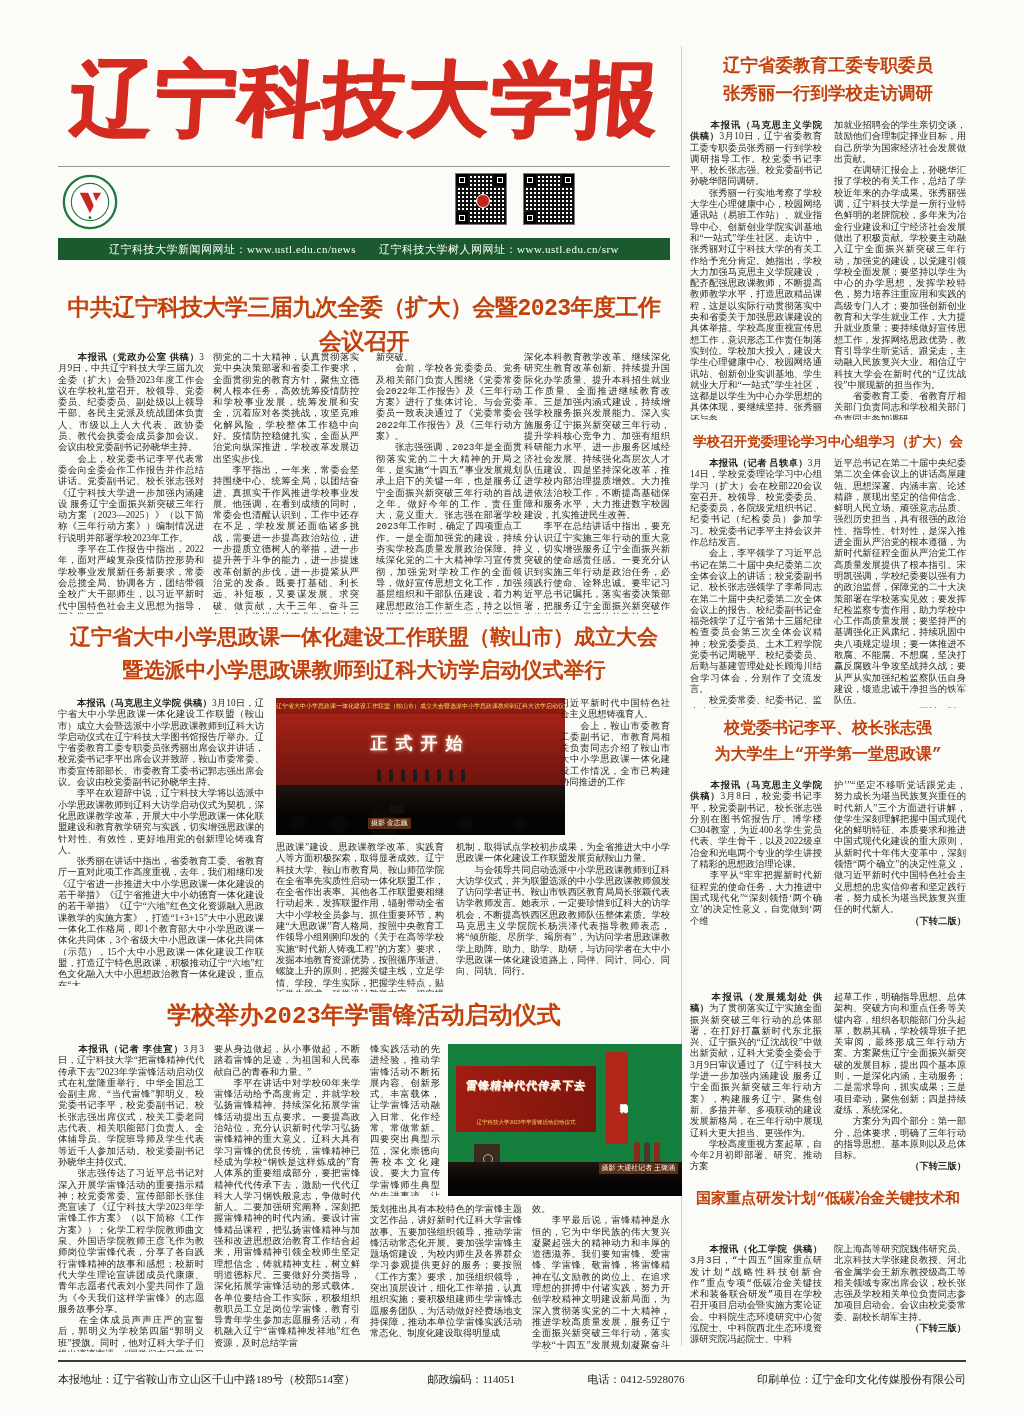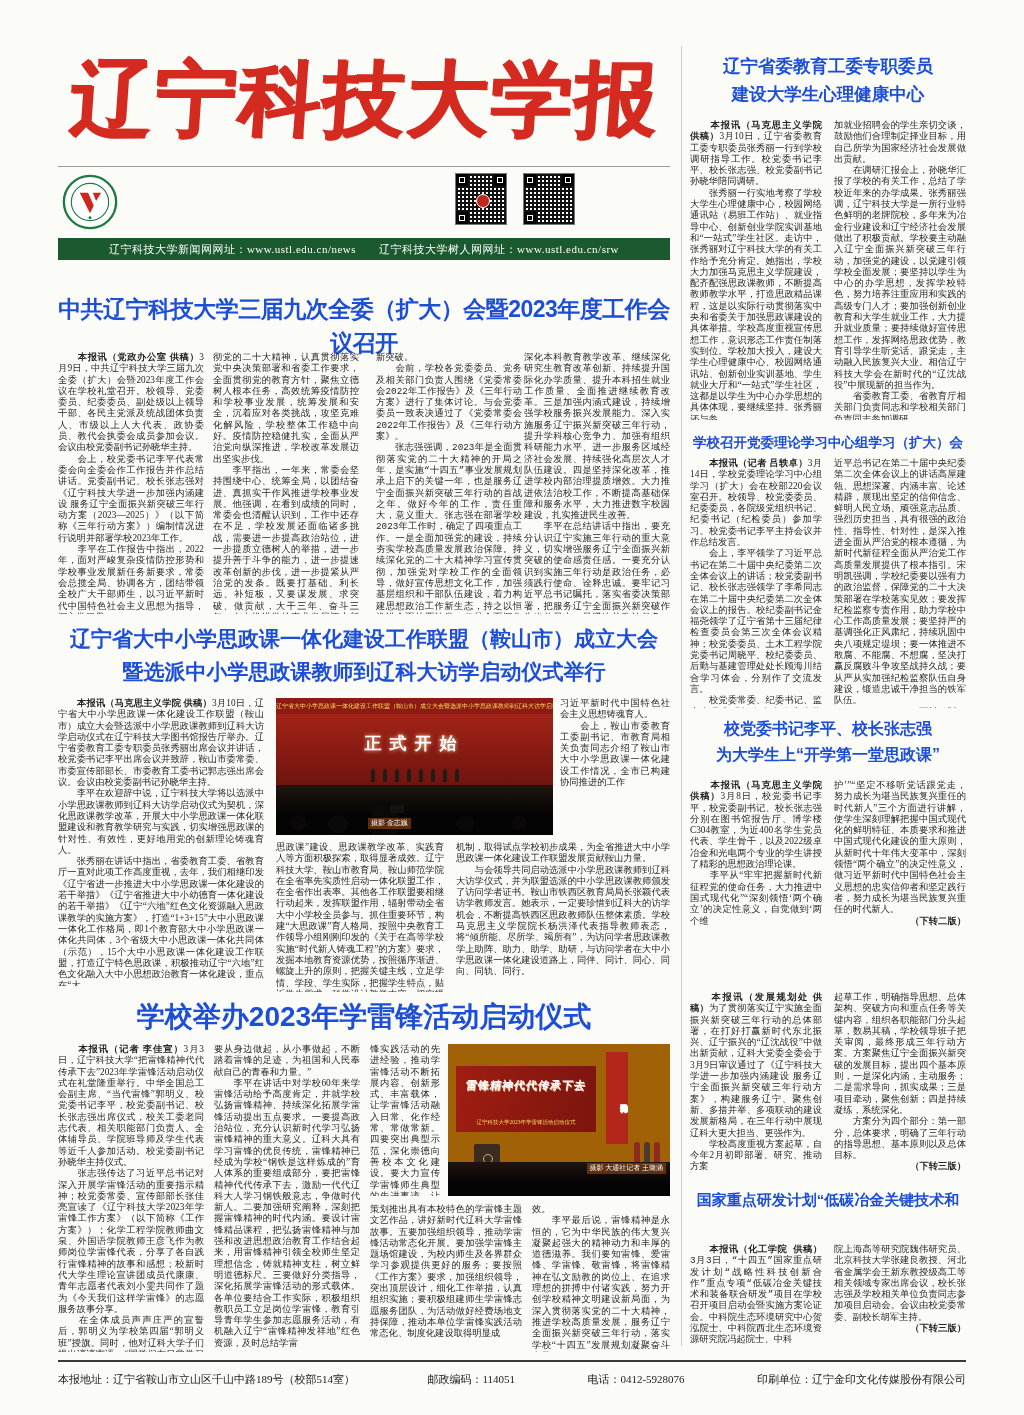--- a/index.html
+++ b/index.html
@@ -6,37 +6,37 @@
   #page{position:relative;width:1024px;height:1415px;margin:0 auto;background:#fbfbf7;
         font-family:"Liberation Serif","DejaVu Serif",serif;color:#1c1c1c;overflow:hidden;}
   .abs{position:absolute;}
   
   .mast-title{font-weight:900;color:#d42a1f;font-size:82px;line-height:112px;text-align:center;
               letter-spacing:2px;transform:skewX(-4deg);text-shadow:2px 1px 0 #d42a1f;}
   .rule{background:#9a9a94;}
   .info-line{font-size:12px;line-height:21px;color:#222;}
   .greenbar{background:#1a5a2e;color:#fff;font-size:11px;line-height:22px;text-align:center;letter-spacing:.5px;}
   
-  .hl{font-weight:700;color:#1d4ed8;text-align:center;font-family:Liberation Sans, sans-serif;}
+  .hl{font-weight:700;color:#c2410c;text-align:center;font-family:Liberation Mono, monospace;}
   
   .col{position:absolute;overflow:hidden;font-size:9.3px;line-height:11.3px;text-align:justify;color:#262626;}
   .flow{white-space:pre-line;}
   .lead{font-weight:700;}
   .jump{font-weight:700;text-align:right;}
   .vdiv{background:#cfcfc7;width:1px;}
   
   .qr{position:absolute;width:52px;height:52px;box-sizing:border-box;border:1px solid #777;
       background:repeating-linear-gradient(90deg,#111 0 2px,transparent 2px 4px),
                  repeating-linear-gradient(0deg,#111 0 2px,#fff 2px 4px);}
   .qr i{position:absolute;width:12px;height:12px;border:3px solid #000;background:#fff;box-sizing:border-box;}
   .qr i::after{content:"";position:absolute;inset:1px;background:#000;}
   .qr .tl{top:0;left:0}.qr .tr{top:0;right:0}.qr .bl{bottom:0;left:0}
   .qlogo{position:absolute;left:20px;top:20px;width:12px;height:12px;background:#c2261c;border-radius:50%;border:1px solid #fff;}
   
-  .photo{position:absolute;overflow:hidden;background:#a16207;}
+  .photo{position:absolute;overflow:hidden;background:#15803d;padding-left:12px;}
   .ph-banner{position:absolute;left:0;right:0;top:0;height:16px;background:#8d1b12;color:#ffd862;
              font-size:6px;line-height:16px;white-space:nowrap;overflow:hidden;text-align:center;}
   .ph-screen1{position:absolute;left:0;right:0;top:16px;height:72px;
               background:linear-gradient(#a42318,#6e140e);}
   .ph-big{position:absolute;left:0;right:0;top:18px;color:#fff;font-weight:700;font-size:17px;
           letter-spacing:8px;text-align:center;text-shadow:0 0 4px #ffd4a0;}
   .figrow{position:absolute;left:0;right:0;bottom:2px;height:16px;text-align:center;}
   .figrow i{display:inline-block;width:4px;height:13px;background:#241a16;margin:0 4px;border-radius:2px 2px 0 0;}
   .ph-floor{position:absolute;left:0;right:0;bottom:0;height:50px;background:linear-gradient(#201510,#050404 60%);}
   .head{position:absolute;background:#0a0808;border-radius:50%;}
@@ -89,21 +89,21 @@
       <i class="tr"></i>
       <i class="bl"></i>
   </div>
 
   <div class="abs greenbar" style="left:58px;top:238px;width:612px;height:22px;">辽宁科技大学新闻网网址：www.ustl.edu.cn/news　　辽宁科技大学树人网网址：www.ustl.edu.cn/srw</div>
 
   <div class="abs vdiv" style="left:681px;top:46px;height:1300px;"></div>
 
   <div class="abs hl" style="left:690px;top:52px;width:276px;font-size:17.5px;line-height:28px;">
     <div>辽宁省委教育工委专职委员</div>
-    <div>建设大学生心理健康中心</div>
+    <div>张秀丽一行到学校走访调研</div>
   </div>
   <div class="col" style="left:690px;top:120px;width:132px;height:300px;">
     <span class="lead">　　本报讯（马克思主义学院 供稿）</span><span class="flow">3月10日，辽宁省委教育工委专职委员张秀丽一行到学校调研指导工作。校党委书记李平、校长张志强、校党委副书记孙晓华陪同调研。
 　　张秀丽一行实地考察了学校大学生心理健康中心，校园网络通讯站（易班工作站）、就业指导中心、创新创业学院实训基地和“一站式”学生社区。走访中，张秀丽对辽宁科技大学的有关工作给予充分肯定。她指出，学校大力加强马克思主义学院建设，配齐配强思政课教师，不断提高教师教学水平，打造思政精品课程，这是以实际行动贯彻落实中央和省委关于加强思政课建设的具体举措。学校高度重视宣传思想工作，意识形态工作责任制落实到位。学校加大投入，建设大学生心理健康中心、校园网络通讯站、创新创业实训基地、学生就业大厅和“一站式”学生社区，这都是以学生为中心办学思想的具体体现，要继续坚持。张秀丽还与参</span>
   </div>
   <div class="col" style="left:834px;top:120px;width:132px;height:300px;">
     <span class="flow">加就业招聘会的学生亲切交谈，鼓励他们合理制定择业目标，用自己所学为国家经济社会发展做出贡献。
 　　在调研汇报会上，孙晓华汇报了学校的有关工作，总结了学校近年来的办学成果。张秀丽强调，辽宁科技大学是一所行业特色鲜明的老牌院校，多年来为冶金行业建设和辽宁经济社会发展做出了积极贡献。学校要主动融入辽宁全面振兴新突破三年行动，加强党的建设，以党建引领学校全面发展；要坚持以学生为中心的办学思想，发挥学校特色，努力培养注重应用和实践的高级专门人才；要加强创新创业教育和大学生就业工作，大力提升就业质量；要持续做好宣传思想工作，发挥网络思政优势，教育引导学生听党话、跟党走，主动融入民族复兴大业。相信辽宁科技大学会在新时代的“辽沈战役”中展现新的担当作为。
 　　省委教育工委、省教育厅相关部门负责同志和学校相关部门负责同志参加调研。</span>
   </div>
@@ -207,21 +207,21 @@
 　　会上，鞍山市委教育工委副书记、市教育局相关负责同志介绍了鞍山市大中小学思政课一体化建设工作情况，全市已构建协同推进的工作</span>
   </div>
   <div class="col" style="left:276px;top:842px;width:168px;height:150px;">
     <span class="flow">思政课”建设、思政课教学改革、实践育人等方面积极探索，取得显著成效。辽宁科技大学、鞍山市教育局、鞍山师范学院在全省率先实质性启动一体化联盟工作，在全省作出表率。其他各工作联盟要相继行动起来，发挥联盟作用，辐射带动全省大中小学校全员参与。抓住重要环节，构建“大思政课”育人格局。按照中央教育工作领导小组刚刚印发的《关于在高等学校实施“时代新人铸魂工程”的方案》要求，发掘本地教育资源优势，按照循序渐进、螺旋上升的原则，把握关键主线，立足学情、学段、学生实际，把握学生特点，贴近学生需求，科学设计教学内容，切实提高育人成效，以</span>
   </div>
   <div class="col" style="left:456px;top:842px;width:214px;height:150px;">
     <span class="flow">机制，取得试点学校初步成果，为全省推进大中小学思政课一体化建设工作联盟发展贡献鞍山力量。
 　　与会领导共同启动选派中小学思政课教师到辽科大访学仪式，并为联盟选派的中小学思政课教师颁发了访问学者证书。鞍山市铁西区教育局局长张颖代表访学教师发言。她表示，一定要珍惜到辽科大的访学机会，不断提高铁西区思政教师队伍整体素质。学校马克思主义学院院长杨洪泽代表指导教师表态，将“倾所能、尽所学、竭所有”，为访问学者思政课教学上助阵、助力、助学、助研，与访问学者在大中小学思政课一体化建设道路上，同伴、同计、同心、同向、同轨、同行。</span>
   </div>
 
-  <div class="abs hl" style="left:58px;top:1000px;width:612px;font-size:28px;line-height:34px;">学校举办2023年学雷锋活动启动仪式</div>
+  <div class="abs hl" style="left:58px;top:1000px;width:612px;font-size:24px;line-height:34px;">学校举办2023年学雷锋活动启动仪式</div>
 
   <div class="col" style="left:58px;top:1044px;width:146px;height:308px;">
     <span class="lead">　　本报讯（记者 李佳宣）</span><span class="flow">3月3日，辽宁科技大学“把雷锋精神代代传承下去”2023年学雷锋活动启动仪式在礼堂隆重举行。中华全国总工会副主席、“当代雷锋”郭明义、校党委书记李平，校党委副书记、校长张志强出席仪式，校关工委老同志代表、相关职能部门负责人、全体辅导员、学院班导师及学生代表等近千人参加活动。校党委副书记孙晓华主持仪式。
 　　张志强传达了习近平总书记对深入开展学雷锋活动的重要指示精神；校党委常委、宣传部部长张佳亮宣读了《辽宁科技大学2023年学雷锋工作方案》（以下简称《工作方案》）；化学工程学院教师曲文泉、外国语学院教师王彦飞作为教师岗位学雷锋代表，分享了各自践行雷锋精神的故事和感想；校新时代大学生理论宣讲团成员代康康、青年志愿者代表刘小雯共同作了题为《今天我们这样学雷锋》的志愿服务故事分享。
 　　在全体成员声声庄严的宣誓后，郭明义为学校第四届“郭明义班”授旗。同时，他对辽科大学子们提出谆谆寄语：“同学们在日常学习生活中，</span>
   </div>
   <div class="col" style="left:214px;top:1044px;width:146px;height:308px;">
     <span class="flow">要从身边做起，从小事做起，不断踏着雷锋的足迹，为祖国和人民奉献自己的青春和力量。”
 　　李平在讲话中对学校60年来学雷锋活动给予高度肯定，并就学校弘扬雷锋精神、持续深化拓展学雷锋活动提出五点要求。一要提高政治站位，充分认识新时代学习弘扬雷锋精神的重大意义。辽科大具有学习雷锋的优良传统，雷锋精神已经成为学校“钢铁是这样炼成的”育人体系的重要组成部分，要把雷锋精神代代传承下去，激励一代代辽科大人学习钢铁般意志，争做时代新人。二要加强研究阐释，深刻把握雷锋精神的时代内涵。要设计雷锋精品课程，把弘扬雷锋精神与加强和改进思想政治教育工作结合起来，用雷锋精神引领全校师生坚定理想信念，铸就精神支柱，树立鲜明道德标尺。三要做好分类指导，深化拓展学雷锋活动的形式载体。各单位要结合工作实际，积极组织教职员工立足岗位学雷锋，教育引导青年学生参加志愿服务活动，有机融入辽宁“雷锋精神发祥地”红色资源，及时总结学雷</span>
   </div>

